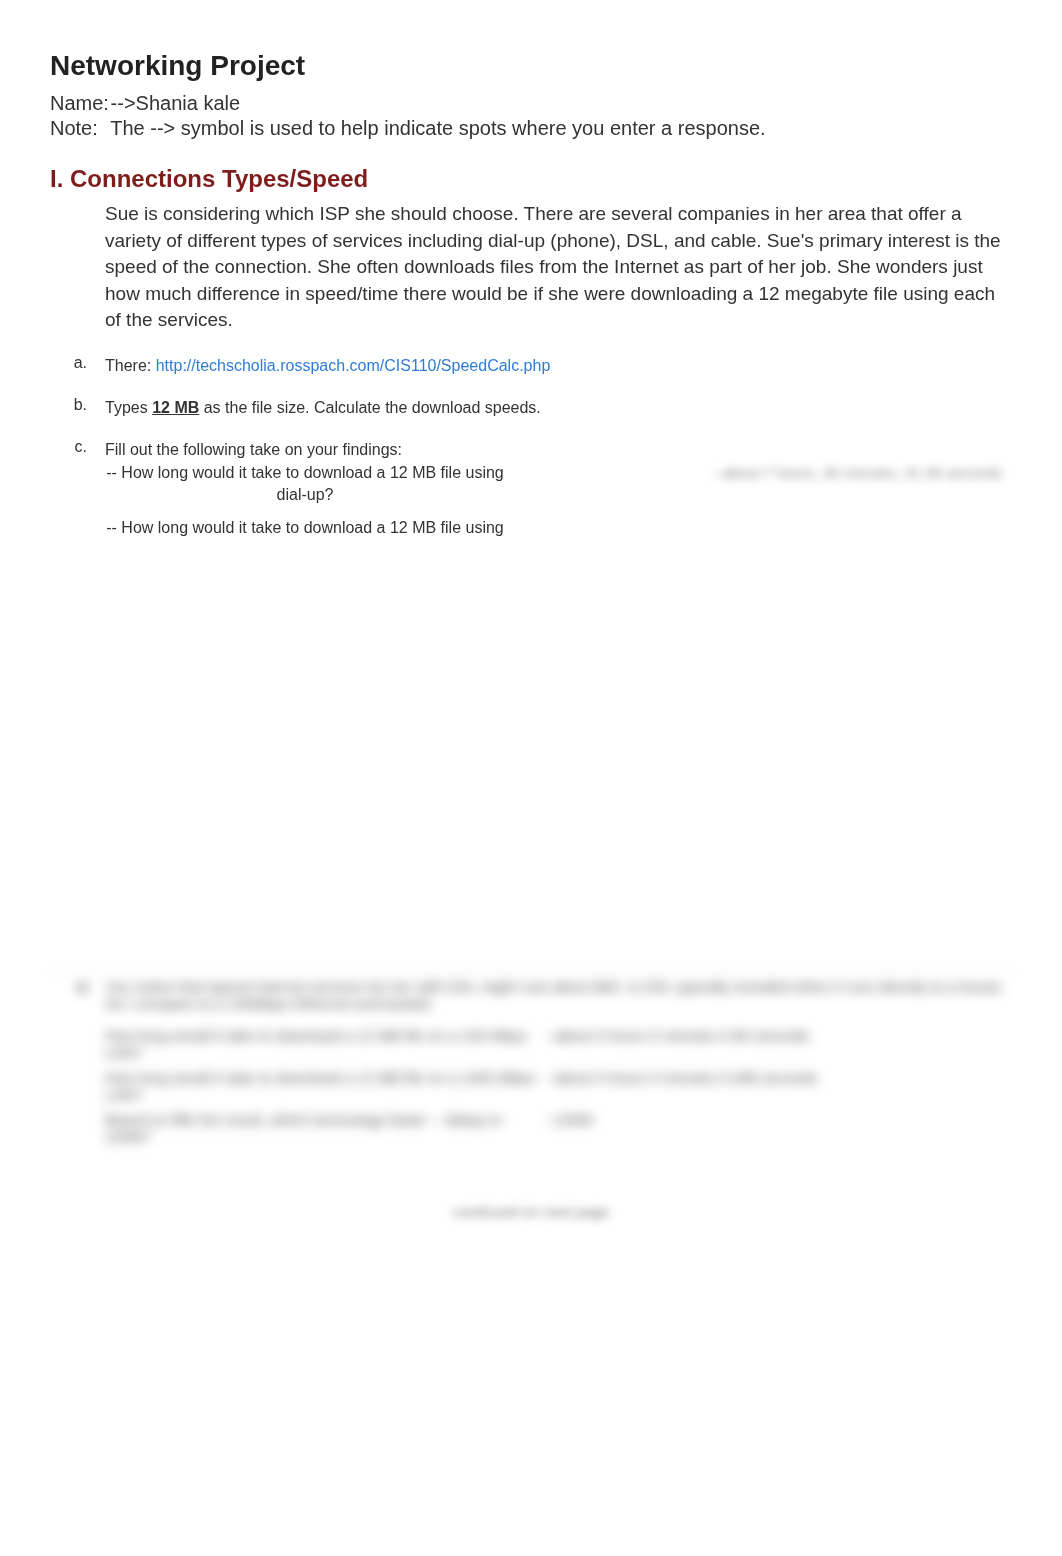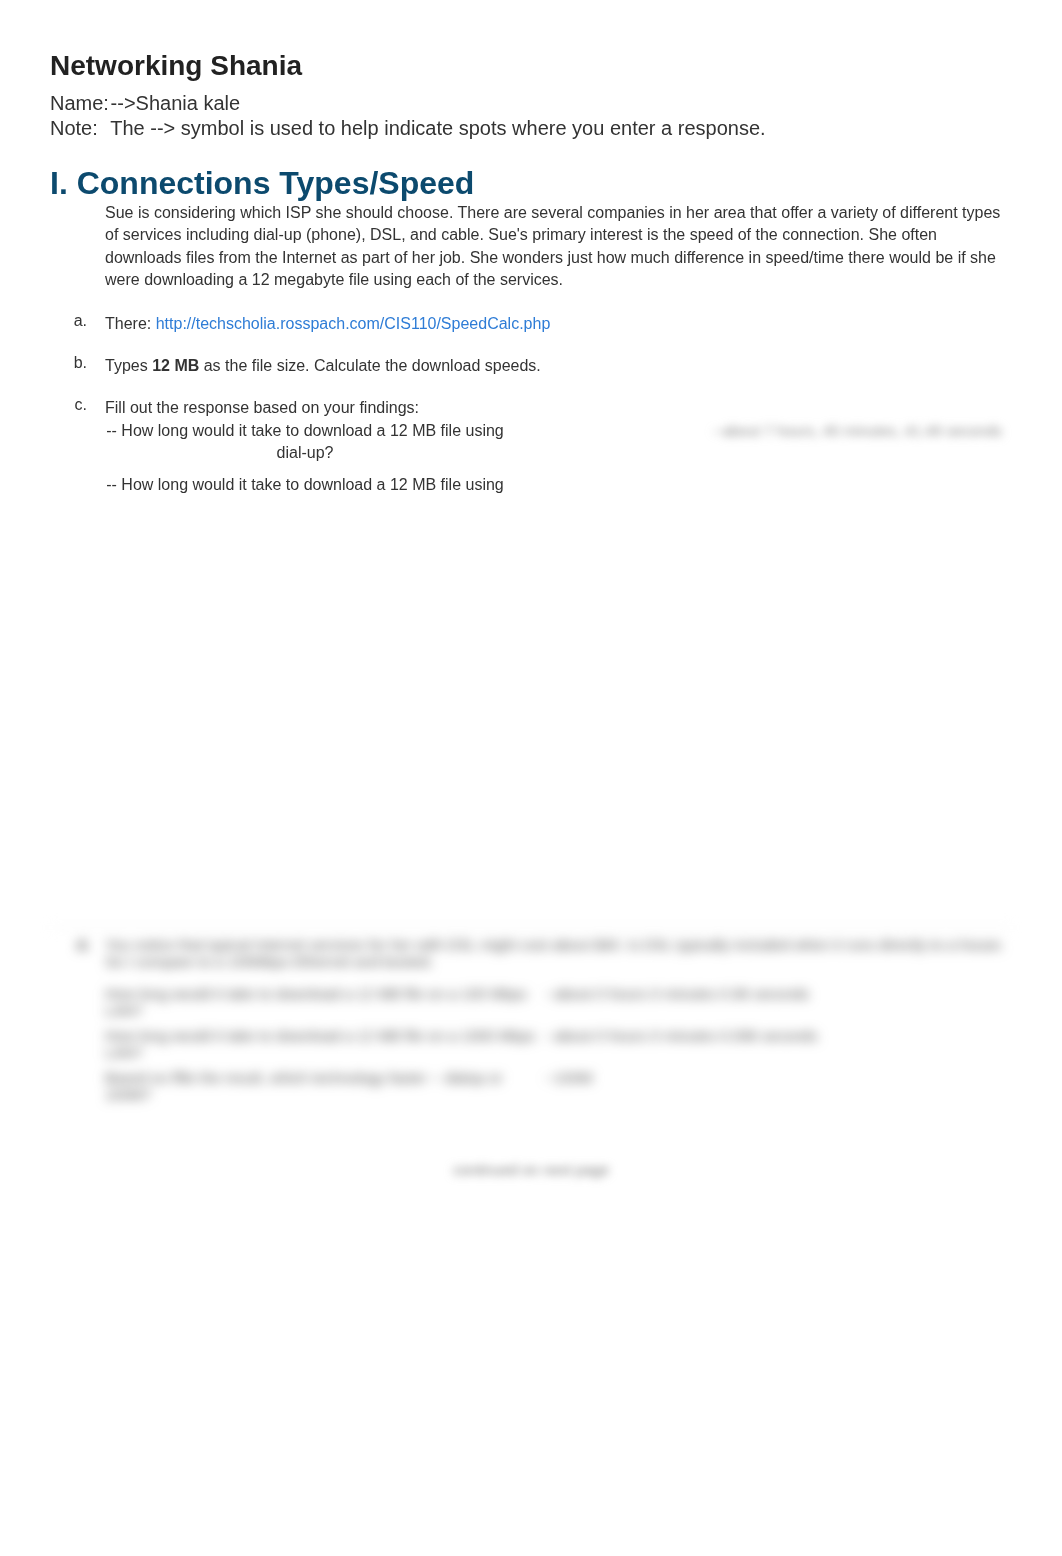--- a/index.html
+++ b/index.html
@@ -24,28 +24,29 @@
     .meta-row {
       font-size: 20px;
       color: #333;
       margin-bottom: 2px;
     }
     .meta-label {
       display: inline-block;
       width: 55px;
     }
     .section-header {
-      font-size: 32px;
-      font-weight: bold;
-      color: #0c4a6e;
+      font-size: 24px;
+      font-weight: bold;
+      color: #7f1d1d;
       margin-top: 25px;
+      margin-bottom: 8px;
     }
     .section-intro {
       margin-left: 55px;
-      font-size: 16px;
+      font-size: 19px;
       line-height: 1.4;
       color: #333;
       margin-bottom: 20px;
     }
     .item-row {
       display: flex;
       margin-bottom: 18px;
       font-size: 16px;
     }
     .item-label {
@@ -58,20 +59,21 @@
     .item-content {
       flex: 1;
       line-height: 1.5;
     }
     .link {
       color: #2e7cd6;
       text-align: right;
     }
     .bold {
       font-weight: bold;
+      text-decoration: underline;
     }
     .question-block {
       display: flex;
       margin-bottom: 10px;
     }
     .question-text {
       width: 400px;
       font-size: 16px;
       line-height: 1.4;
       text-align: center;
@@ -126,21 +128,21 @@
     }
     .divider-area {
       border-top: 1px solid #eee;
       margin-top: 15px;
       margin-bottom: 8px;
     }
   </style>
 </head>
 <body>
 
-<div class="title">Networking Shania</div>
+<div class="title">Networking Project</div>
 
 <div class="meta-row">
   <span class="meta-label">Name:</span>
   <span>--&gt;Shania kale</span>
 </div>
 
 <div class="meta-row">
   <span class="meta-label">Note:</span>
   <span>The --&gt;  symbol is used to help indicate spots where you enter a response.</span>
 </div>
@@ -159,21 +161,21 @@
 <div class="item-row">
   <div class="item-label">b.</div>
   <div class="item-content">
     <span>Types </span><span class="bold">12 MB</span><span> as the file size.  Calculate the download speeds.</span>
   </div>
 </div>
 
 <div class="item-row">
   <div class="item-label">c.</div>
   <div class="item-content">
-    <div>Fill out the response based on your findings:</div>
+    <div>Fill out the following take on your findings:</div>
     <div class="question-block">
       <div class="question-text">-- How long would it take to download a 12 MB file using dial-up?</div>
       <div class="question-answer">--about 7 hours, 45 minutes, 41.49 seconds</div>
     </div>
     <div class="question-block">
       <div class="question-text">-- How long would it take to download a 12 MB file using</div>
     </div>
   </div>
 </div>
 

